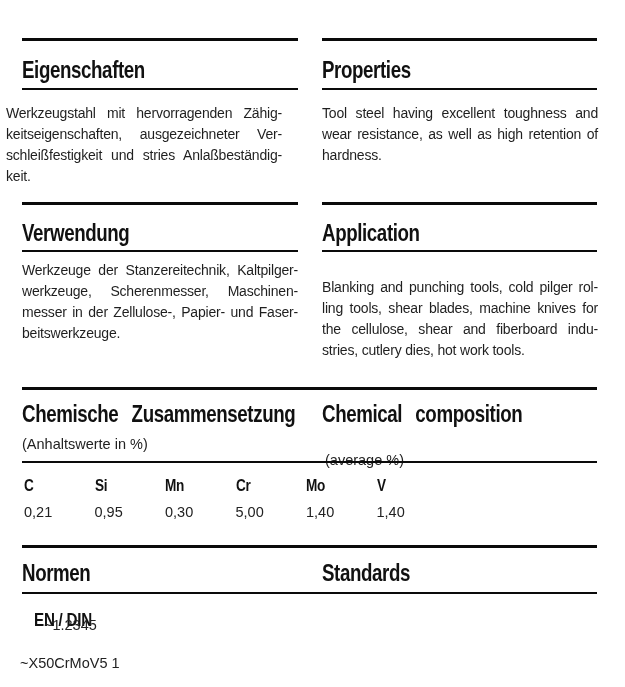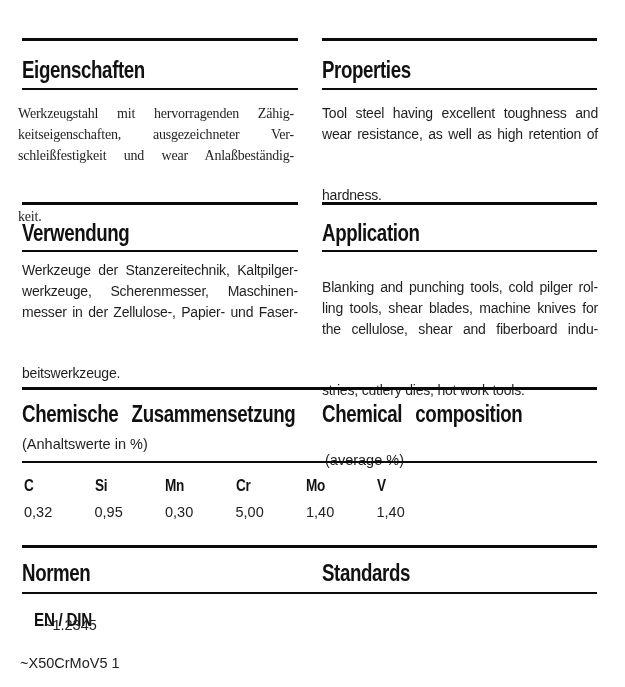--- a/index.html
+++ b/index.html
@@ -42,21 +42,21 @@
     font-size:14px;
     line-height:21px;
     color:#1f1f1f;
   }
   .para .ln{
     text-align:justify;
     text-align-last:justify;
     letter-spacing:-0.2px;
     white-space:normal;
   }
-  .para .ln.last{text-align-last:left;margin-top:40px;}
+  .para .ln.last{text-align-last:left;}
 
   .comp-table{position:absolute;left:24px;top:476px;width:460px;}
   .comp-row{display:grid;grid-template-columns:repeat(6,70.5px);}
   .comp-row.head{font-weight:700;font-size:17px;line-height:20px;color:#111;}
   .comp-row.head .cell span{
     display:inline-block;
     transform:scaleX(0.8);
     transform-origin:0 50%;
     letter-spacing:-0.3px;
   }
@@ -88,24 +88,24 @@
 
   <div class="rule thick" style="left:22px;top:38px;width:276px;"></div>
   <div class="rule thick" style="left:322px;top:38px;width:275px;"></div>
 
   <div class="heading" style="left:22px;top:57px;">Eigenschaften</div>
   <div class="heading" style="left:322px;top:57px;">Properties</div>
 
   <div class="rule thin" style="left:22px;top:88px;width:276px;"></div>
   <div class="rule thin" style="left:322px;top:88px;width:275px;"></div>
 
-  <div class="para" style="left:18px;top:103px;font-family:Liberation Serif, serif;">
+  <div class="para" style="left:6px;top:103px;">
     <div class="ln">Werkzeugstahl mit hervorragenden Zähig-</div>
     <div class="ln">keitseigenschaften, ausgezeichneter Ver-</div>
-    <div class="ln">schleißfestigkeit und wear Anlaßbeständig-</div>
+    <div class="ln">schleißfestigkeit und stries Anlaßbeständig-</div>
     <div class="ln last">keit.</div>
   </div>
   <div class="para" style="left:322px;top:103px;">
     <div class="ln">Tool steel having excellent toughness and</div>
     <div class="ln">wear resistance, as well as high retention of</div>
     <div class="ln last">hardness.</div>
   </div>
 
   <div class="rule thick" style="left:22px;top:202px;width:276px;"></div>
   <div class="rule thick" style="left:322px;top:202px;width:275px;"></div>
@@ -142,21 +142,21 @@
   <div class="comp-table">
     <div class="comp-row head">
       <div class="cell"><span>C</span></div>
       <div class="cell"><span>Si</span></div>
       <div class="cell"><span>Mn</span></div>
       <div class="cell"><span>Cr</span></div>
       <div class="cell"><span>Mo</span></div>
       <div class="cell"><span>V</span></div>
     </div>
     <div class="comp-row vals">
-      <div class="cell">0,32</div>
+      <div class="cell">0,21</div>
       <div class="cell">0,95</div>
       <div class="cell">0,30</div>
       <div class="cell">5,00</div>
       <div class="cell">1,40</div>
       <div class="cell">1,40</div>
     </div>
   </div>
 
   <div class="rule thick" style="left:22px;top:545px;width:575px;"></div>
 

